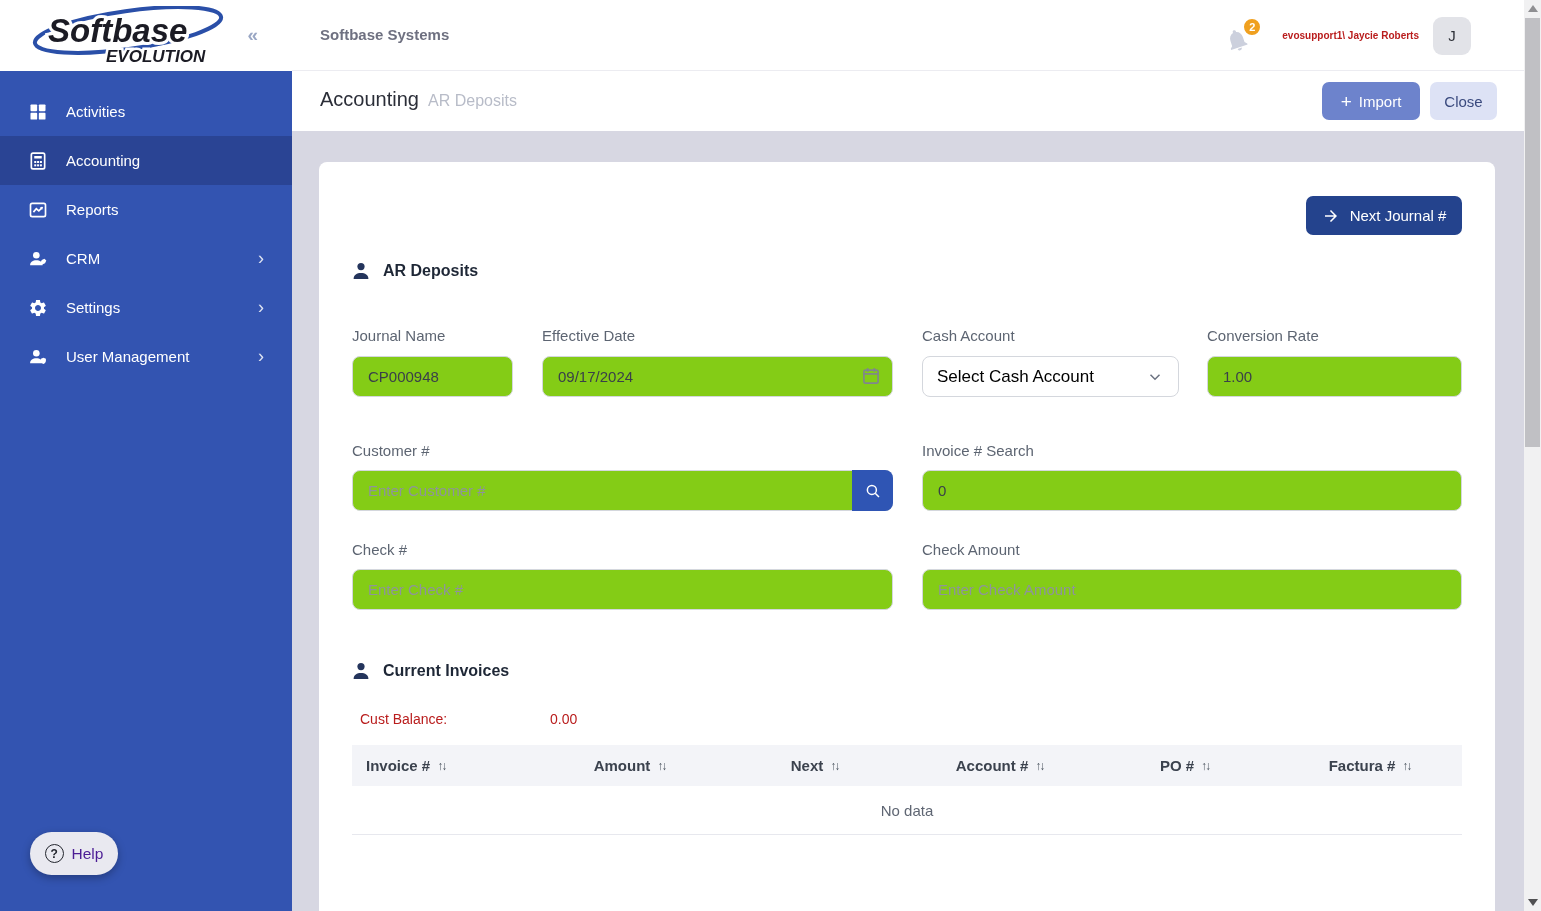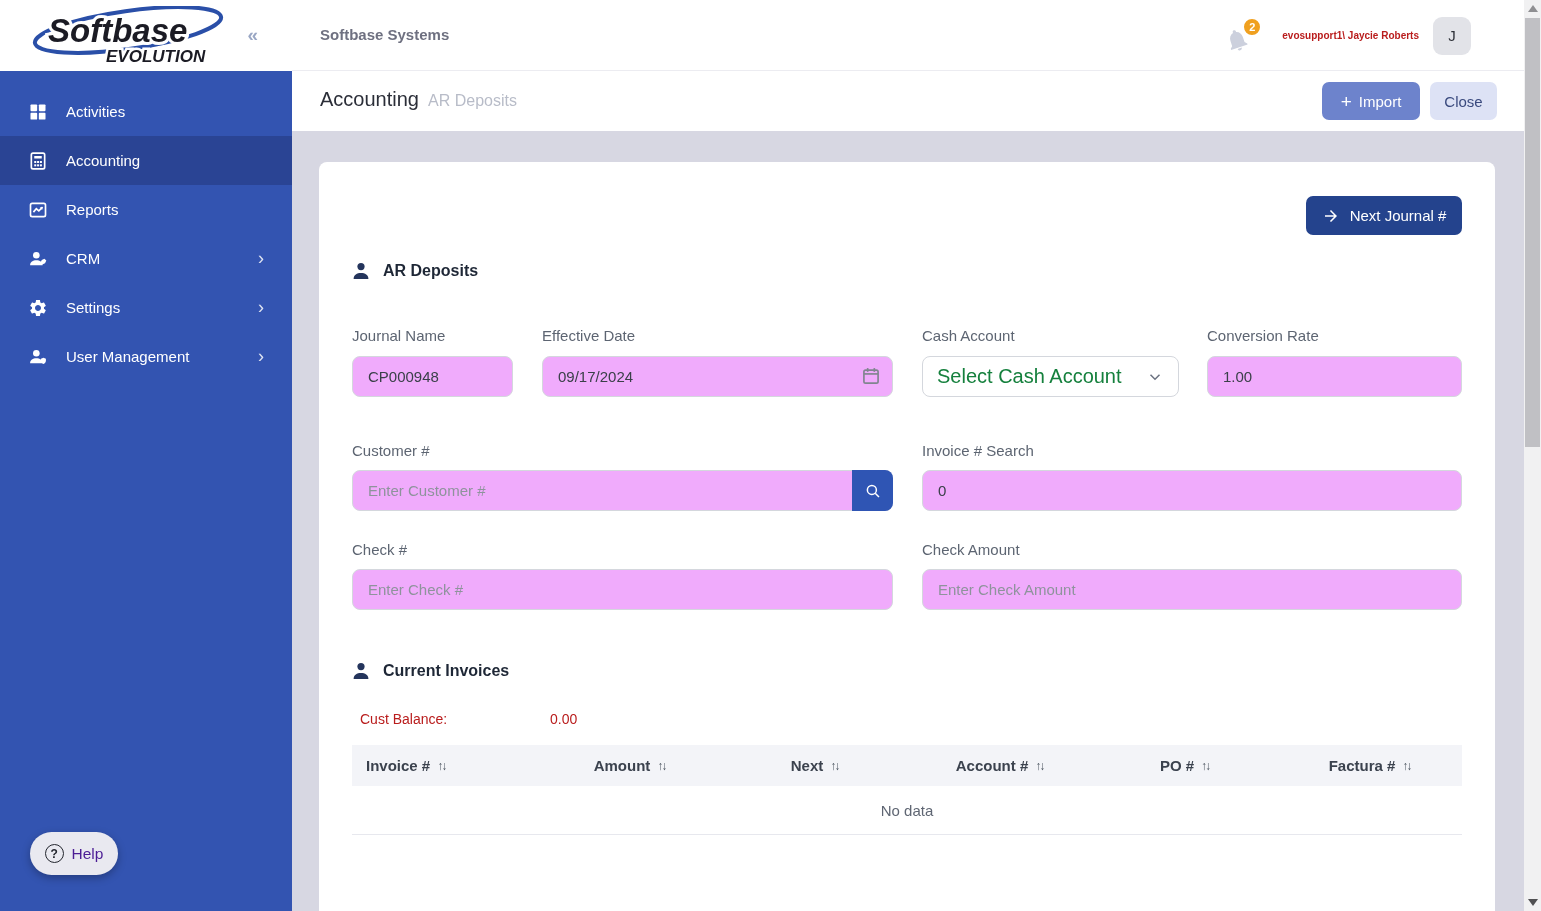--- a/index.html
+++ b/index.html
@@ -64,29 +64,29 @@
   .btn-next { width:156px; height:39px; background:#24438d; border:none;
     border-radius:7px; color:#ffffff; font-size:15px; font-weight:500;
     font-family:inherit; cursor:pointer; display:flex; align-items:center;
     justify-content:center; gap:10px; }
 
   .section-head { display:flex; align-items:center; gap:13px; }
   .section-head .stitle { font-size:16px; font-weight:700; color:#1e2736; }
 
   .flabel { font-size:15px; color:#5d6572; }
   .tinput { height:41px; border:1px solid #d4d7dd; border-radius:8px;
-    background:#f0abfc; font-size:15px; color:#3a4049; padding:0 15px;
+    background:#84cc16; font-size:15px; color:#3a4049; padding:0 15px;
     font-family:inherit; outline:none; width:100%; }
   .tinput::placeholder { color:#8e939c; }
   .input-wrap { position:absolute; }
   .cal-icon { position:absolute; right:12px; top:10px; pointer-events:auto; cursor:pointer; }
   .select-box { height:41px; border:1px solid #d4d7dd; border-radius:8px;
     background:#ffffff; display:flex; align-items:center; cursor:pointer;
     padding:0 14px; justify-content:space-between; }
-  .select-box .sel-text { font-size:20px; color:#15803d; }
+  .select-box .sel-text { font-size:17px; color:#000000; }
   .search-btn { position:absolute; right:0; top:0; width:41px; height:41px;
     background:#2f55b4; border:none; border-radius:0 8px 8px 0; cursor:pointer;
     display:flex; align-items:center; justify-content:center; }
 
   .balance-row { display:flex; font-size:14px; color:#b91c1c;gap:8px; }
   .balance-row .blabel { width:182px; }
 
   .inv-table { width:1110px; }
   .thead { display:grid; grid-template-columns:repeat(6,1fr); height:41px;
     background:#f3f4f8; align-items:center; }

